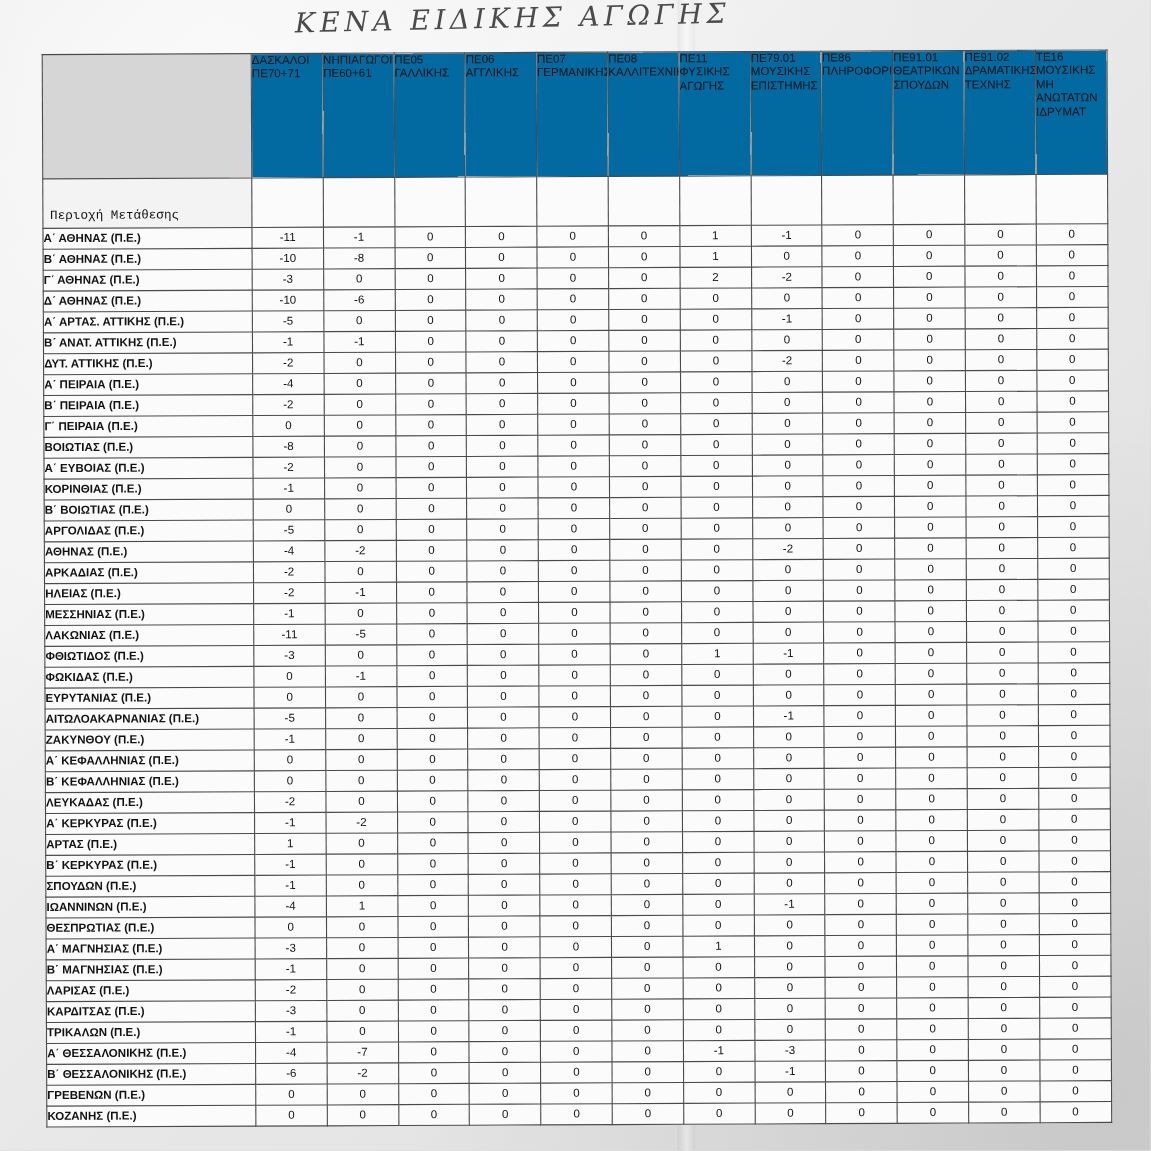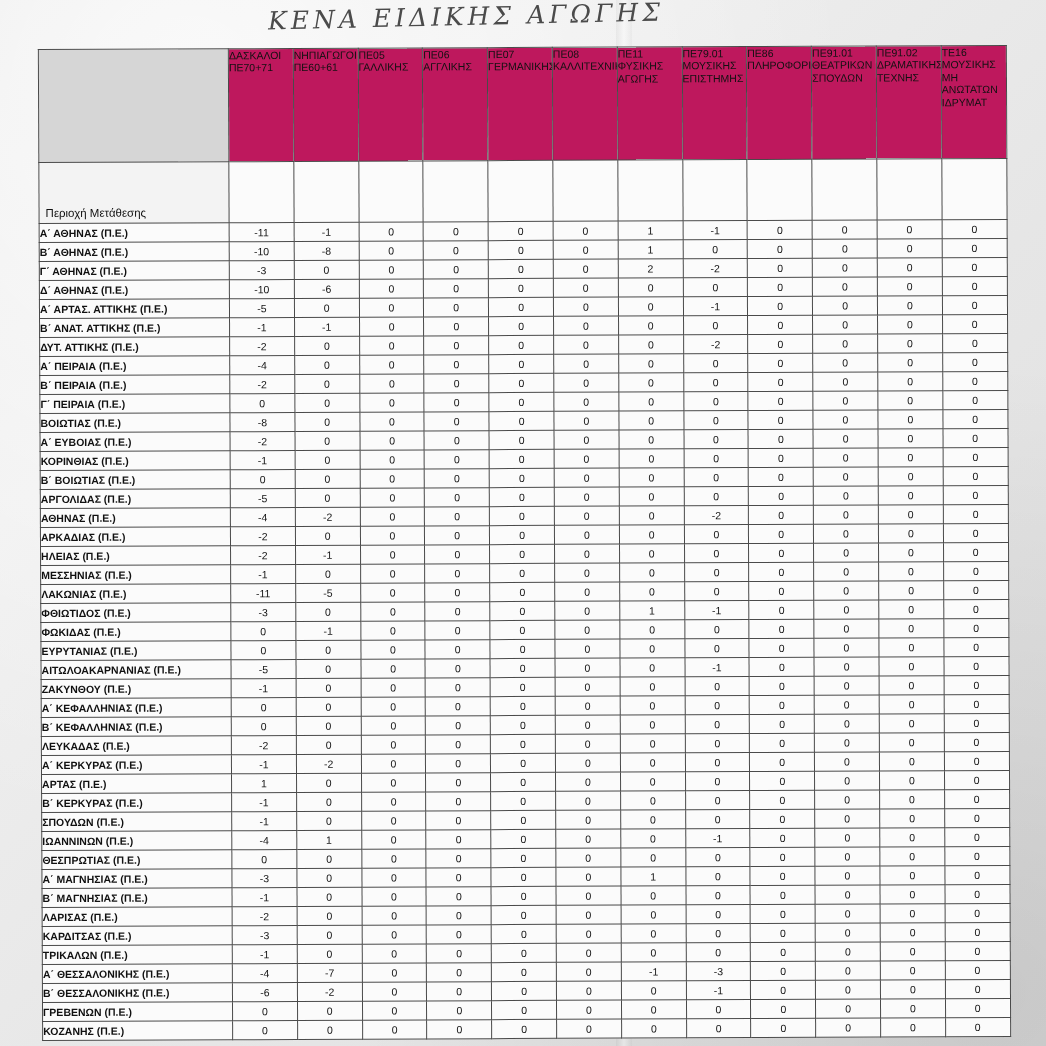--- a/index.html
+++ b/index.html
@@ -69,32 +69,33 @@
     padding: 0;
   }
   thead th {
     height: 112px;
     vertical-align: top;
     text-align: left;
     font-weight: normal;
     font-size: 10.5px;
     line-height: 12.4px;
     padding: 4px 2px 2px 4px;
-    background: #be185d;
+    background: #0369a1;
     overflow: hidden;
   }
   thead th.corner {
     background: #d6d6d6;
     border-top: 1px solid #4a4a4a;
   }
   tr.subhead td {
     height: 40px;
     vertical-align: bottom;
-    padding: 16px 0 4px 6px;
+    padding: 0 0 4px 6px;
     font-size: 11.5px;
+    font-family: Liberation Mono, monospace;
   }
   tr.subhead td.label {
     background: #f3f3f3;
     font-weight: normal;
   }
   tr.subhead td.blank {
     background: #fbfbfb;
   }
   td.region {
     padding: 2px 0 2px 6px;

